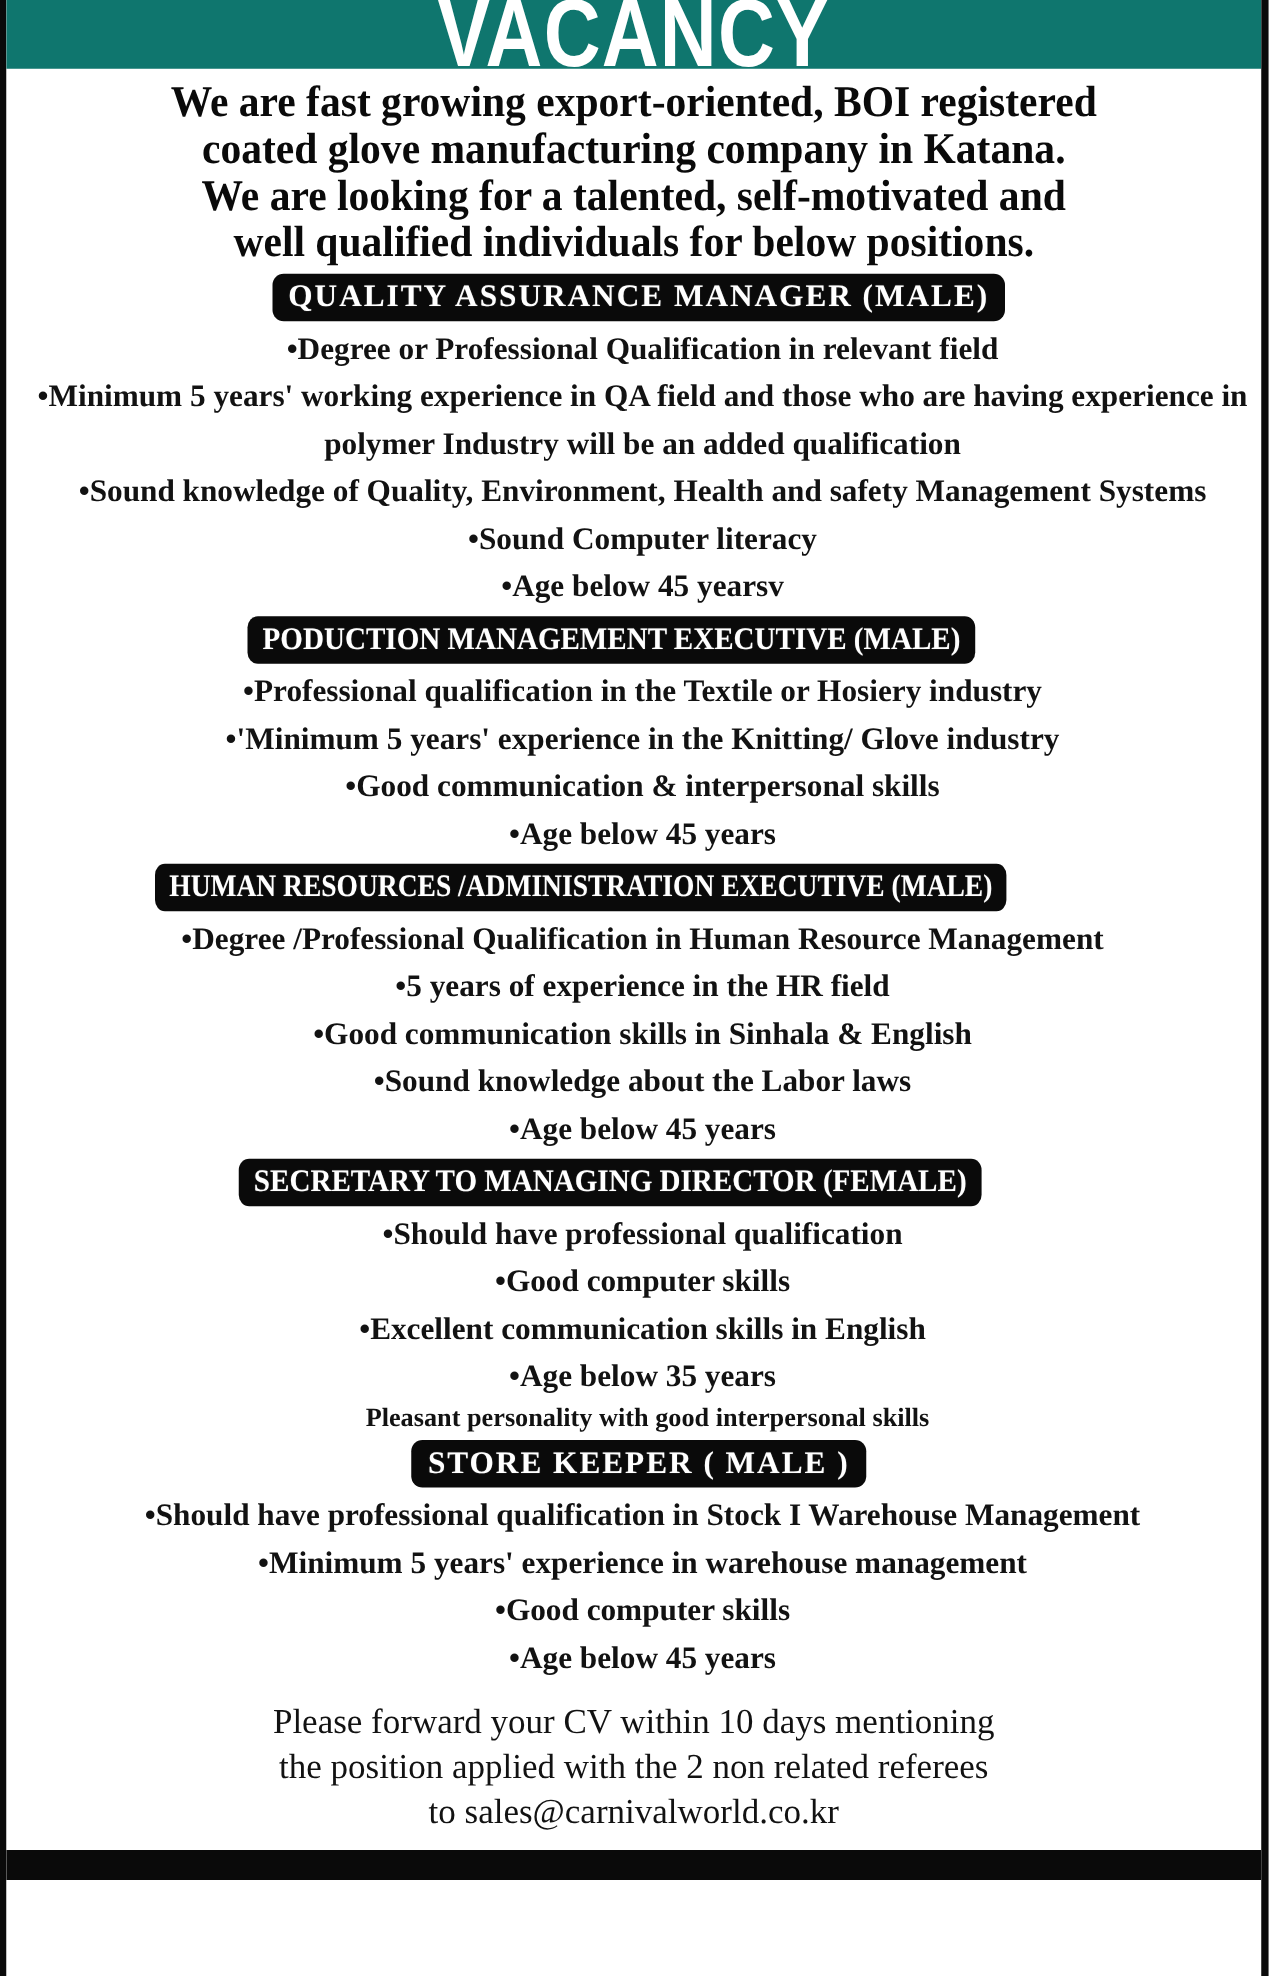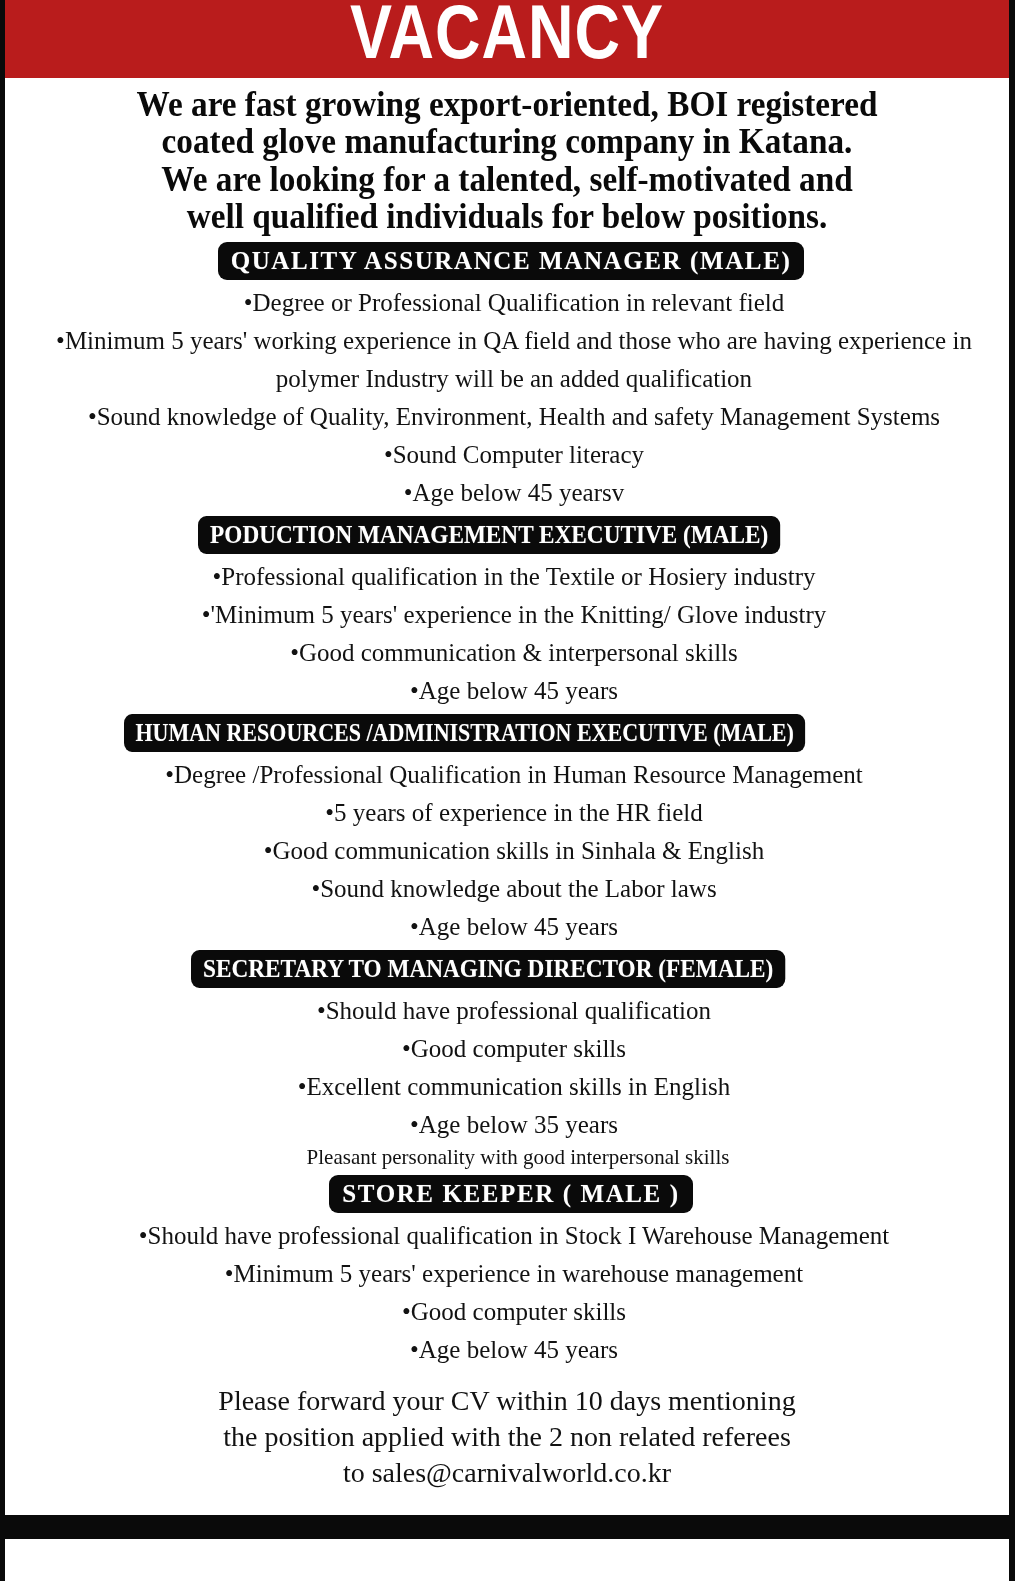--- a/index.html
+++ b/index.html
@@ -16,24 +16,24 @@
     height: 1581px;
     background: #ffffff;
     box-sizing: border-box;
     border-left: 5px solid #0a0a0a;
     border-right: 6px solid #0a0a0a;
     overflow: hidden;
   }
 
   
   .vacancy-band {
-    background: #b91c1c;
-    height: 78px;
+    background: #0f766e;
+    height: 55px;
     display: flex;
-    align-items: flex-start;
+    align-items: center;
     justify-content: center;
   }
   .vacancy-title {
     color: #ffffff;
     font-family: "Liberation Sans", "DejaVu Sans", sans-serif;
     font-weight: 700;
     font-size: 63px;
     line-height: 1;
     letter-spacing: 1px;
     transform: scaleY(1.22);
@@ -71,41 +71,42 @@
     text-shadow: 0 0 1px rgba(255,255,255,0.35);
   }
   .job-header.wide   { letter-spacing: 1.6px; }
   .job-header.narrow { transform: scaleX(0.93); transform-origin: left center; }
   .job-header.xnarrow{ transform: scaleX(0.88); transform-origin: left center; }
 
   .bullets {
     list-style: none;
     margin: 0;
     padding: 4px 10px 2px 24px;
+    font-weight: bold;
   }
   .bullets li {
     font-size: 25px;
     line-height: 1.52;
     color: #121212;
     text-indent: 0;
   }
   .bullets li.no-bullet {
     font-size: 21px;
     line-height: 1.32;
     padding-left: 8px;
   }
   .bullets li .bullet { font-size: 25px; }
 
   
   .closing {
     text-align: center;
     font-size: 28px;
     line-height: 1.28;
     color: #121212;
-    padding: 10px 10px 24px 10px;
+    padding: 10px 10px 12px 10px;
   }
   .closing div { white-space: nowrap; }
 
   
   .company-band {
     background: #0a0a0a;
     padding: 10px 10px 14px 10px;
     text-align: center;
   }
 </style>

